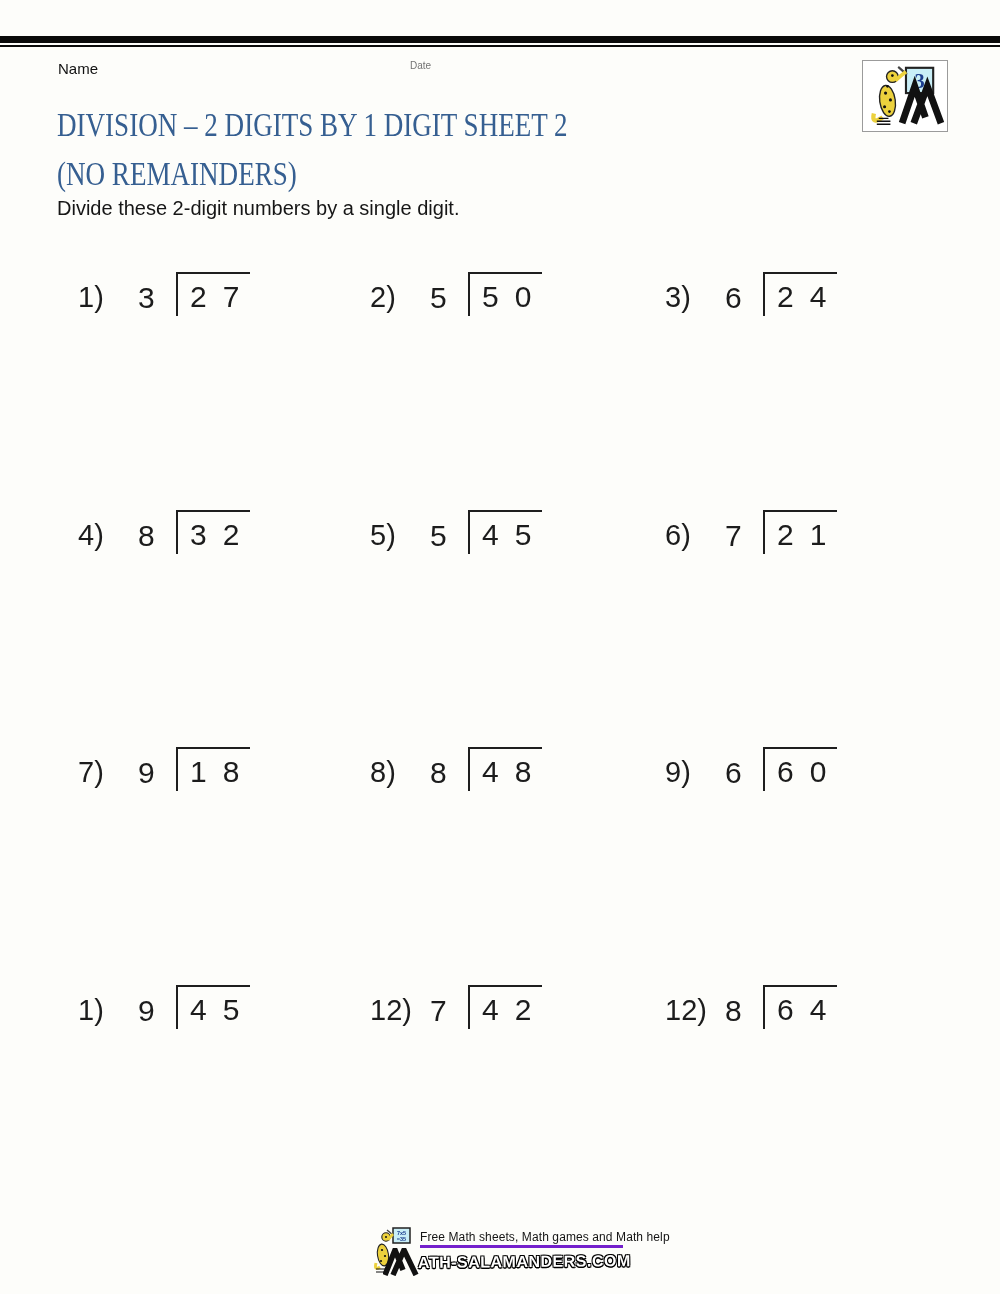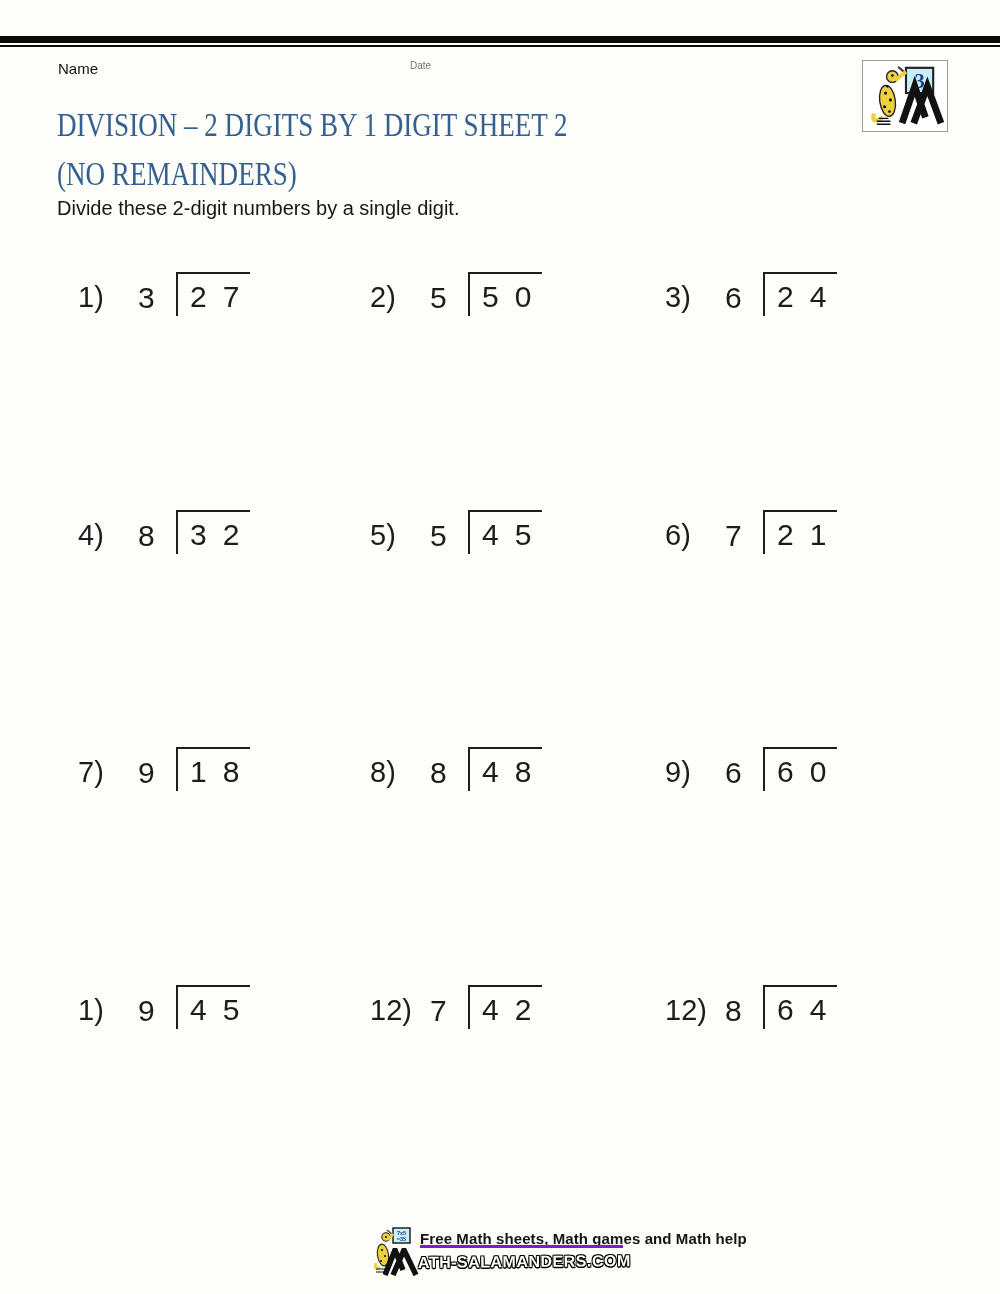--- a/index.html
+++ b/index.html
@@ -67,21 +67,21 @@
     display:flex;gap:16px;
     padding:8px 0 0 12px;
     font-size:30px;line-height:1;color:#1c1c1c;
   }
 
   
   .footer{position:absolute;left:372px;top:1226px;width:256px;height:54px;}
   .f-icon{position:absolute;left:0;top:0;width:46px;height:50px;}
   .f-tagline{
     position:absolute;left:48px;top:4px;
-    font-size:15px;font-weight:bold;color:#141414;white-space:nowrap;
+    font-size:12px;font-weight:normal;color:#141414;white-space:nowrap;
     letter-spacing:0.1px;
   }
   .f-rule{position:absolute;left:48px;top:19px;width:203px;height:3px;background:#7420cc;}
   .f-m{position:absolute;left:11px;top:22px;width:38px;height:28px;}
   .f-site{
     position:absolute;left:46px;top:27px;
     font-size:16px;font-weight:bold;letter-spacing:0.5px;white-space:nowrap;
     color:#ffffff;
     text-shadow:-1px -1px 0 #000,1px -1px 0 #000,-1px 1px 0 #000,1px 1px 0 #000,0 1.5px 0 #000;
     transform:rotate(-0.5deg);

